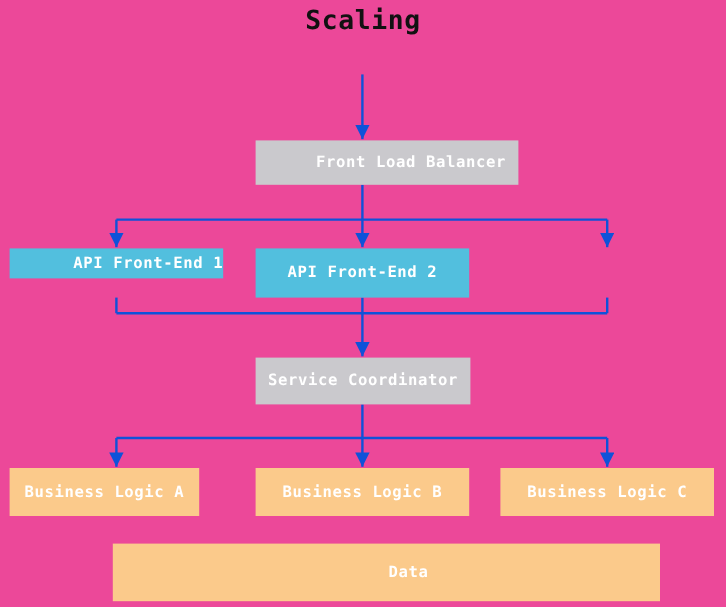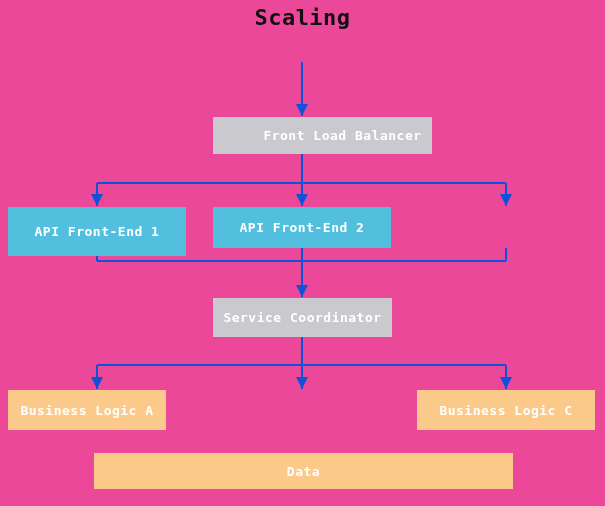--- a/index.html
+++ b/index.html
@@ -17,28 +17,28 @@
   .node{
     position:absolute;display:flex;align-items:center;justify-content:center;
     color:var(--node-text,#fff);font-size:13px;font-weight:700;letter-spacing:0.5px;
     white-space:nowrap;
   }
   .node.gray{background:var(--gray-node,#cac9cd);}
   .node.cyan{background:var(--cyan-node,#52bfde);}
   .node.orange{background:var(--orange-node,#fbca8b);}
   
   #n-flb{left:213px;top:117px;width:179px;height:37px;padding-left:40px;}
-  #n-api1{left:8px;top:207px;width:178px;height:49px;}
+  #n-api1{left:8px;top:207px;width:178px;height:25px;justify-content:flex-end;}
   #n-api2{left:213px;top:207px;width:178px;height:41px;}
   #n-api3{left:417px;top:207px;width:178px;height:41px;}
   #n-sc{left:213px;top:298px;width:179px;height:39px;}
   #n-bla{left:8px;top:390px;width:158px;height:40px;}
   #n-blb{left:213px;top:390px;width:178px;height:40px;}
   #n-blc{left:417px;top:390px;width:178px;height:40px;}
-  #n-data{left:94px;top:453px;width:419px;height:36px;}
+  #n-data{left:94px;top:453px;width:419px;height:48px;padding-left:37px;}
 </style>
 </head>
 <body>
 
 <div class="canvas">
 
   <div class="diagram-title">Scaling</div>
 
   <svg class="edges" width="605" height="506" viewBox="0 0 605 506" xmlns="http://www.w3.org/2000/svg">
     <defs>
@@ -74,20 +74,23 @@
   </div>
   <div id="n-api2" class="node cyan">
     <span>API Front-End 2</span>
   </div>
   <div id="n-sc" class="node gray">
     <span>Service Coordinator</span>
   </div>
   <div id="n-bla" class="node orange">
     <span>Business Logic A</span>
   </div>
+  <div id="n-blb" class="node orange">
+    <span>Business Logic B</span>
+  </div>
   <div id="n-blc" class="node orange">
     <span>Business Logic C</span>
   </div>
   <div id="n-data" class="node orange">
     <span>Data</span>
   </div>
 
 </div>
 
 </body></html>

